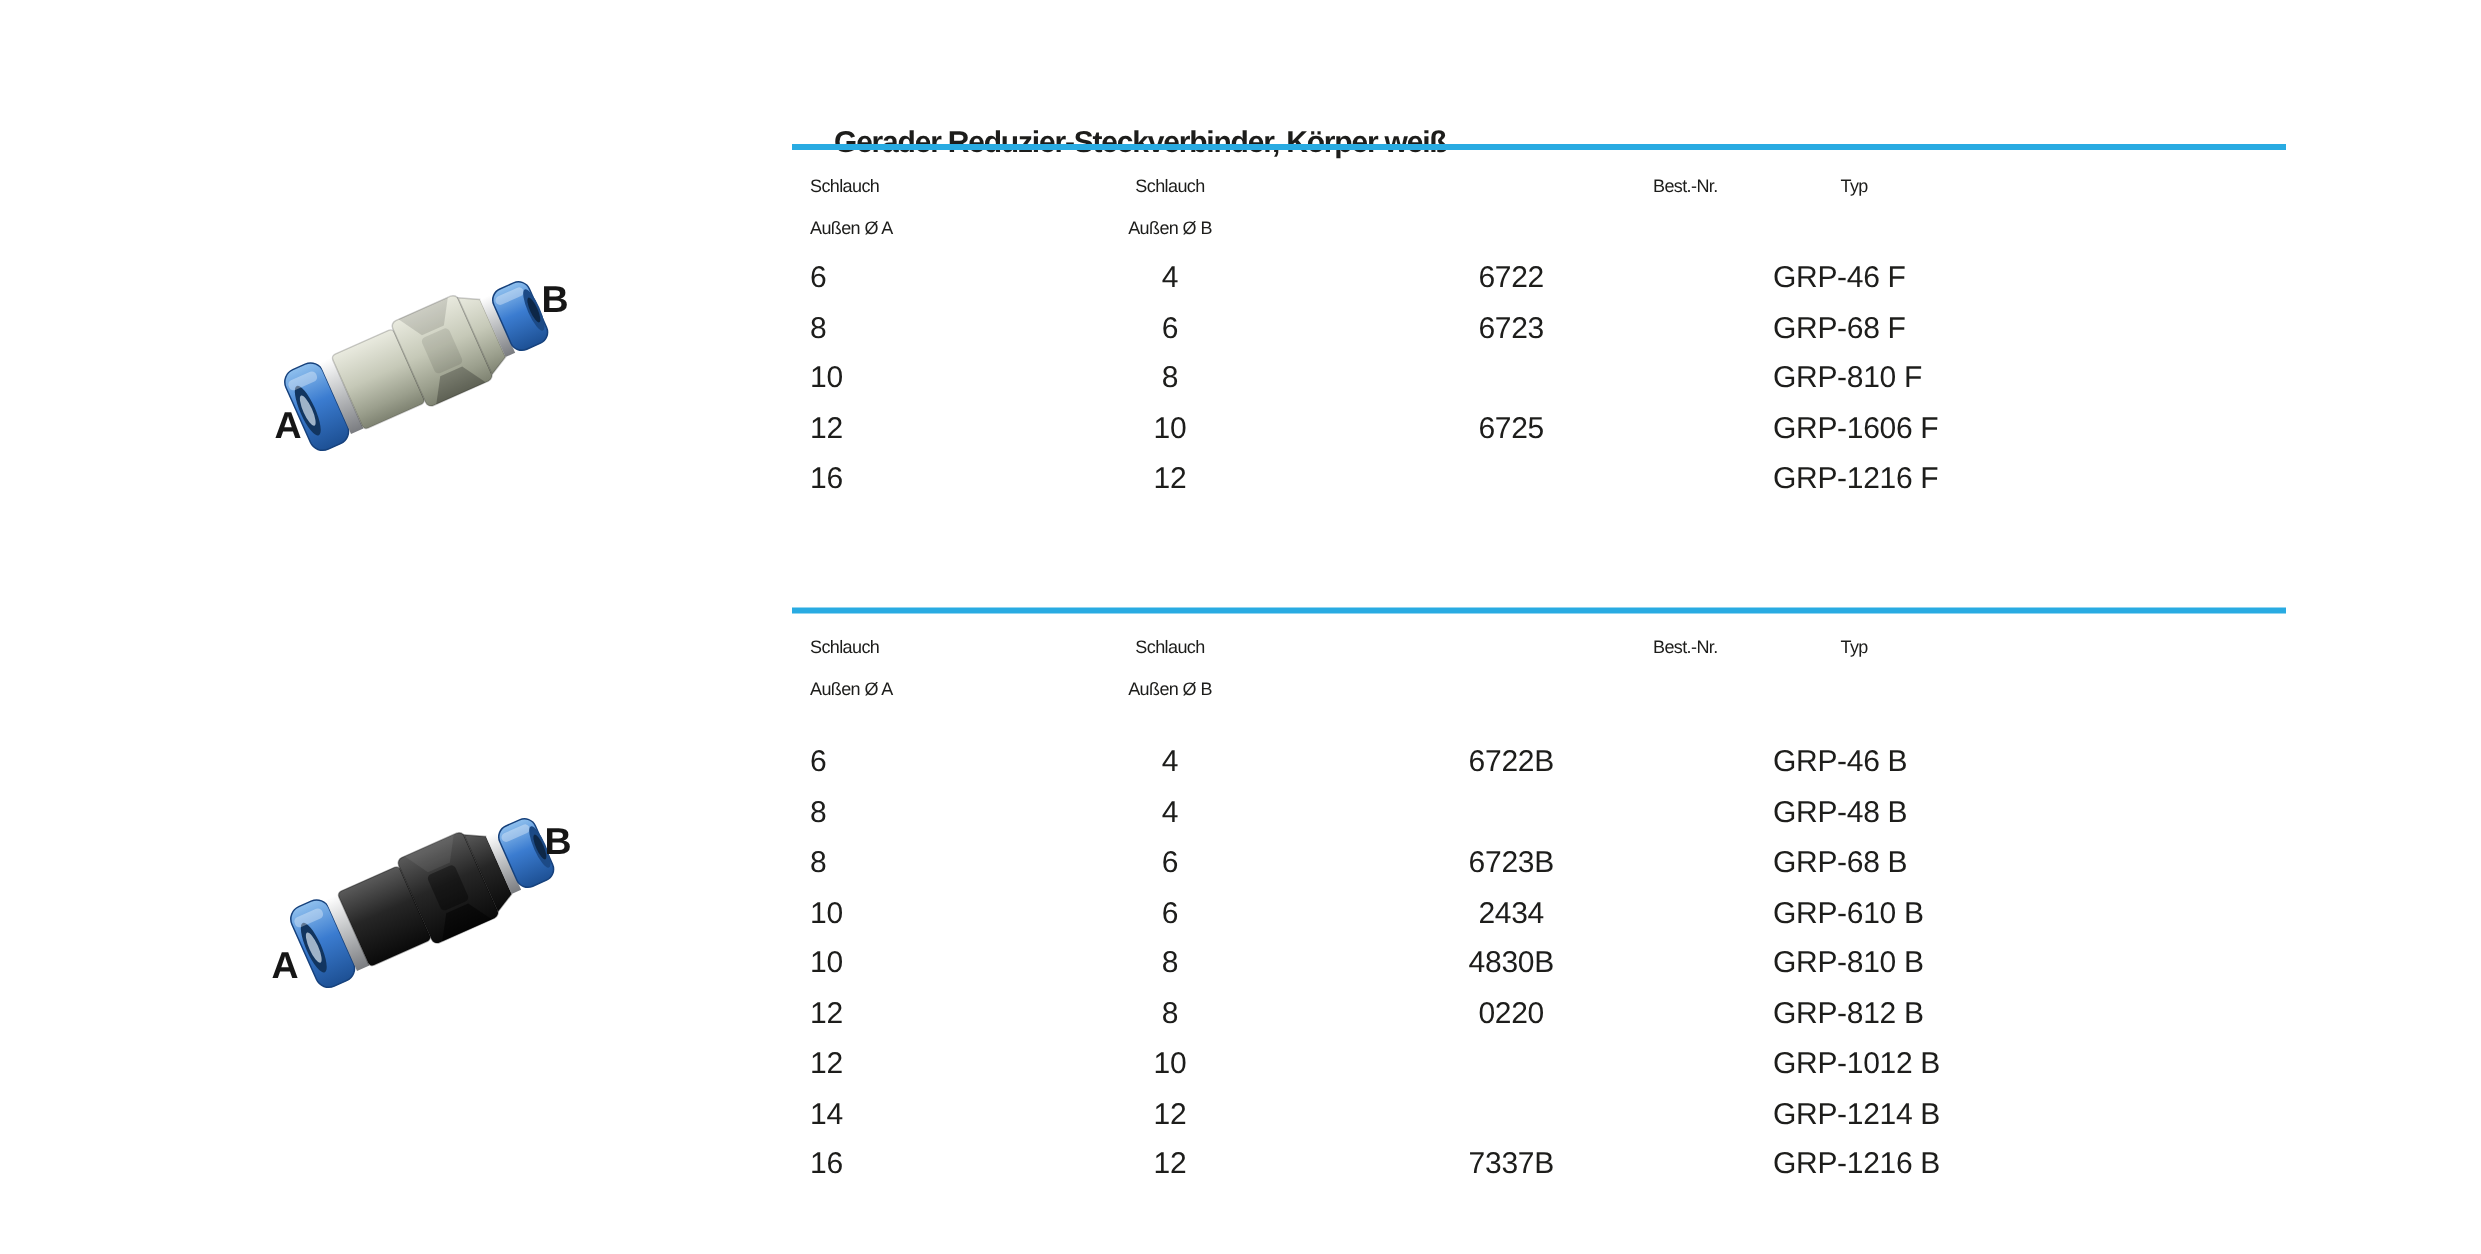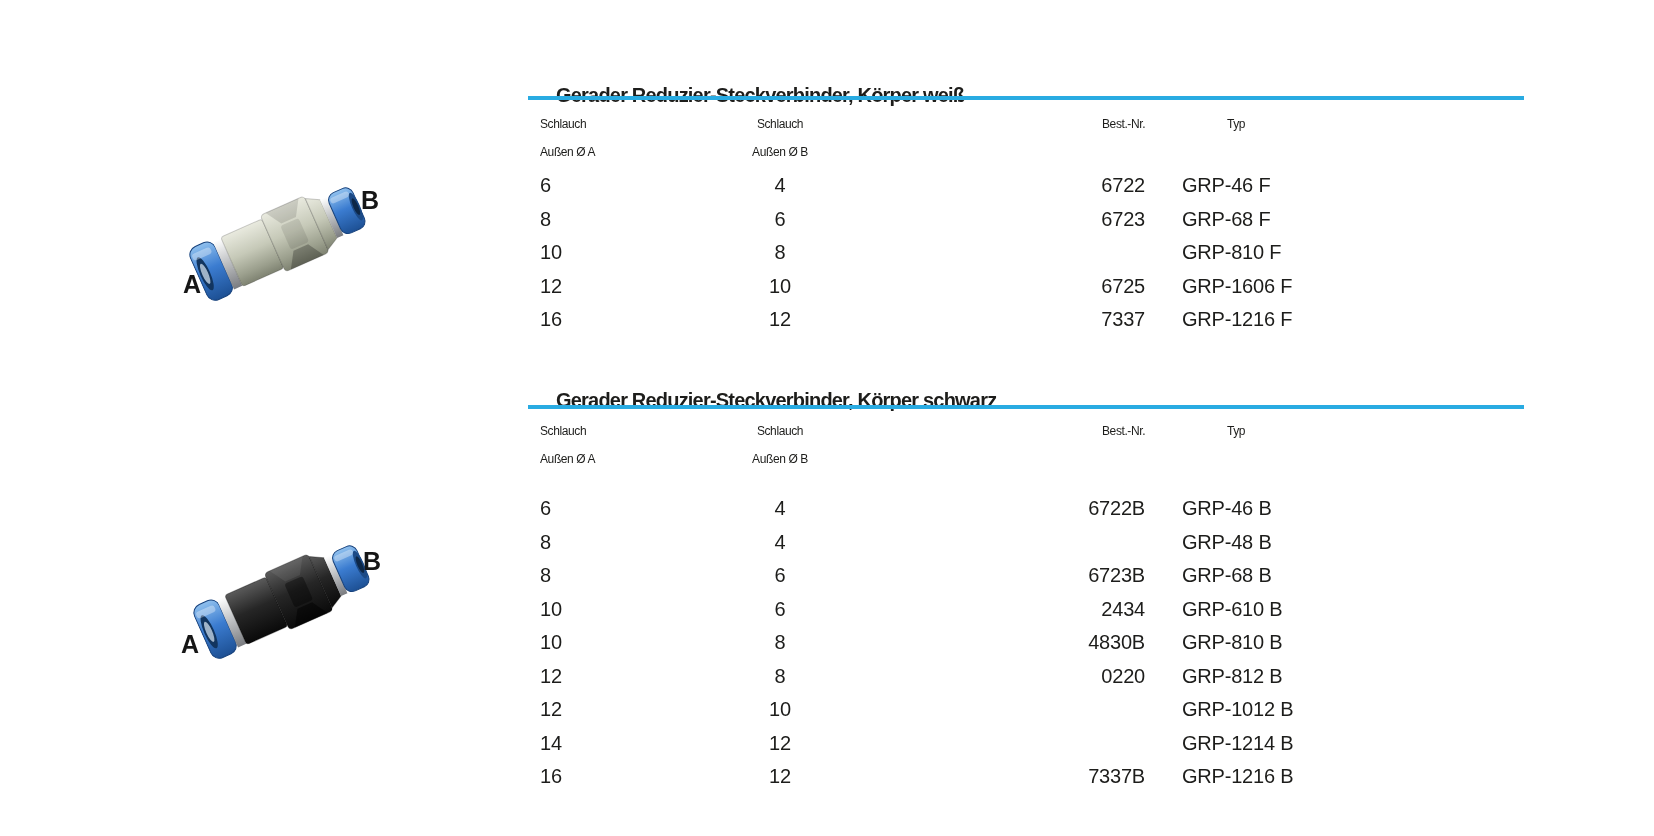--- a/index.html
+++ b/index.html
@@ -35,21 +35,21 @@
 
   .tbl-rows { position:absolute; left:0; right:0; }
   #table-0 .tbl-rows { top:106px; }
   #table-1 .tbl-rows { top:124px; }
 
   .t-row { position:relative; height:33.5px; }
   .c { position:absolute; top:0; font-size:20px; line-height:33.5px;
        letter-spacing:-0.2px; white-space:nowrap; }
   .c1 { left:12px; }
   .c2 { left:162px; width:180px; text-align:center; }
-  .c3 { left:342px; width:275px; text-align:right; }
+  .c3 { left:342px; width:275px; text-align:center; }
   .c4 { left:654px; }
 
   
   .connector { position:absolute; width:182px; height:74px;
                transform:rotate(-24deg); transform-origin:50% 50%; }
   #connector-white { left:190px; top:203px; }
   #connector-black { left:194px; top:561px; }
 
   .end-label { position:absolute; font-size:25px; font-weight:bold;
                line-height:1; color:#161616; }
@@ -183,28 +183,26 @@
   </div>
         <div class="t-row">
     <span class="c c1">12</span>
     <span class="c c2">10</span>
     <span class="c c3">6725</span>
     <span class="c c4">GRP-1606 F</span>
   </div>
         <div class="t-row">
     <span class="c c1">16</span>
     <span class="c c2">12</span>
-    <span class="c c3">7337</span>
     <span class="c c4">GRP-1216 F</span>
   </div>
       </div>
   </section>
 
   <section class="product-table" id="table-1">
-    <h2 class="tbl-title">Gerader Reduzier-Steckverbinder, Körper schwarz</h2>
     <div class="tbl-rule" style="background: rgb(41, 171, 226);"></div>
     <div class="tbl-head">
       <div class="h h-col1">
         <span>Schlauch</span>
         <span>Außen Ø A</span>
       </div>
       <div class="h h-col2">
         <span>Schlauch</span>
         <span>Außen Ø B</span>
       </div>

